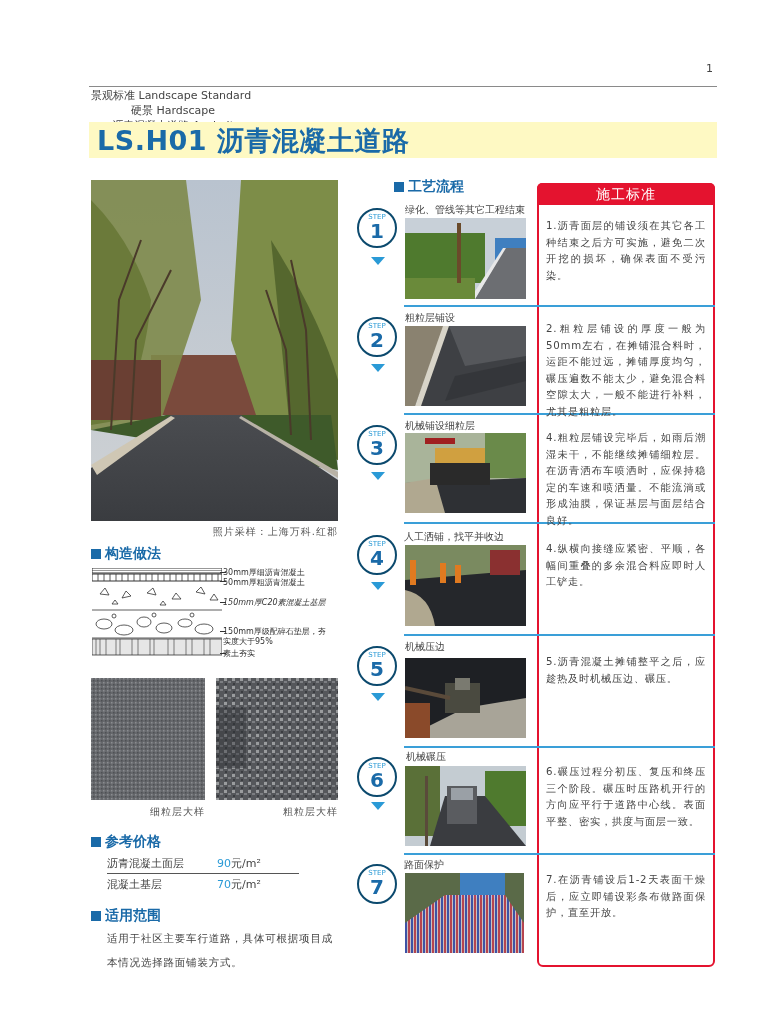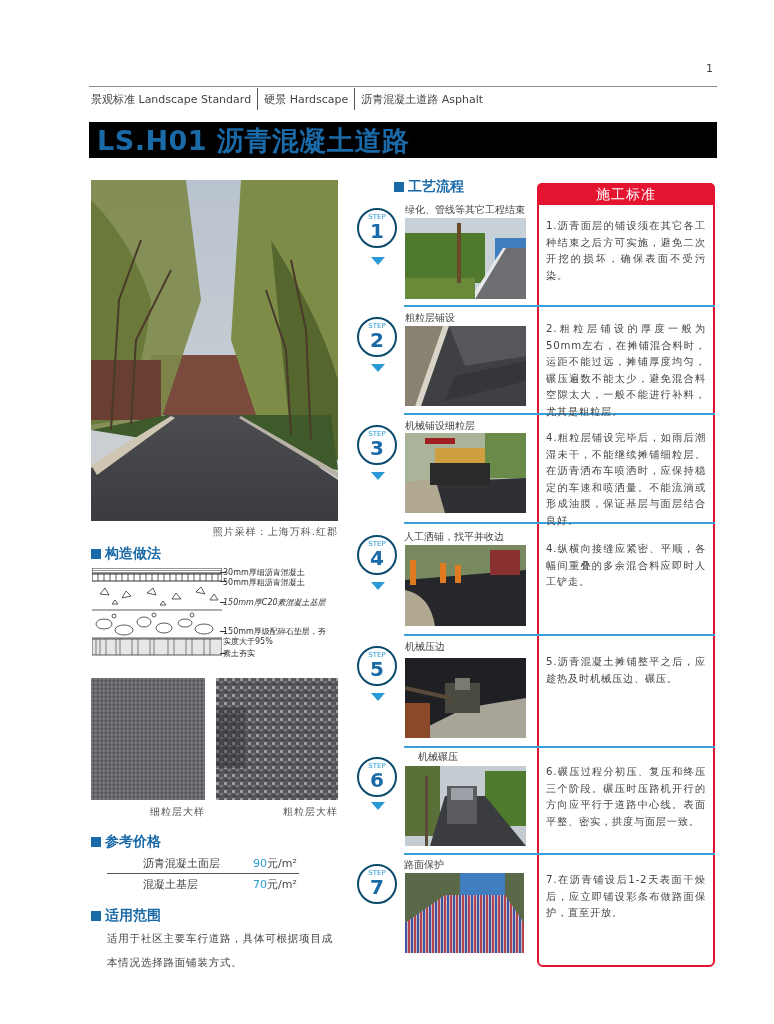--- a/index.html
+++ b/index.html
@@ -1,33 +1,33 @@
 <!DOCTYPE html>
 <html><head>
 <meta charset="utf-8">
 <style>
   html, body { margin: 0; padding: 0; background: #ffffff; }
   body { width: 774px; height: 1024px; position: relative; overflow: hidden;
          font-family: "DejaVu Sans", "Liberation Sans", sans-serif; color: #333; }
   .abs { position: absolute; }
   .page-num { left: 706px; top: 62px; font-size: 11px; color: #444; }
   .top-rule { left: 89px; top: 86px; width: 628px; height: 1px; background: #8a8a8a; }
-  .breadcrumb { left: 89px; top: 88px; height: 22px; display: flex; align-items: center; font-size: 11px; color: #444; }
+  .breadcrumb { left: 89px; top: 88px; height: 22px; display: flex; align-items: center; font-size: 11px; color: #444; flex-direction: column; }
   .crumb { padding: 0 6px; white-space: nowrap; }
   .crumb:first-child { padding-left: 2px; }
   .crumb-sep { width: 1px; height: 22px; background: #555; }
-  .title-bar { left: 89px; top: 122px; width: 628px; height: 36px; background: #000000; }
+  .title-bar { left: 89px; top: 122px; width: 628px; height: 36px; background: #fef9c3; }
   .title { position: absolute; left: 8px; top: 1px; font-size: 27px; font-weight: bold; color: #1a6aa8; letter-spacing: 0.5px; white-space: nowrap; }
   .hero { left: 91px; top: 180px; width: 247px; height: 341px; overflow: hidden; }
   .caption { font-size: 10px; color: #555; text-align: right; white-space: nowrap; letter-spacing: 1px; }
   .sec-head { font-size: 14px; font-weight: bold; color: #1a6aa8; display: flex; align-items: center; white-space: nowrap; }
   .sec-sq { width: 10px; height: 10px; background: #1a6aa8; margin-right: 4px; display: inline-block; }
   .layer-label { font-size: 8px; color: #333; white-space: nowrap; line-height: 9px; }
   .sample { overflow: hidden; }
-  .price-row { display: flex; font-size: 11px; color: #444; height: 20px; align-items: center; margin-left: 36px; }
+  .price-row { display: flex; font-size: 11px; color: #444; height: 20px; align-items: center; }
   .price-name { width: 110px; }
   .price-val { color: #2a9ad6; }
   .price-unit { color: #444; }
   .step-badge { width: 36px; height: 36px; border: 2px solid #0c4a6e; border-radius: 50%; background: #fff; text-align: center; color: #1a6aa8; }
   .step-word { font-size: 7px; display: block; margin-top: 3px; line-height: 8px; color: #2a9ad6; }
   .step-num { font-size: 20px; font-weight: bold; display: block; line-height: 20px; color: #1a6aa8; }
   .step-arrow { width: 0; height: 0; border-left: 7px solid transparent; border-right: 7px solid transparent; border-top: 8px solid #2a9ad6; }
   .step-title { font-size: 10px; color: #444; white-space: nowrap; }
   .step-photo { overflow: hidden; }
   .blue-rule { height: 2px; background: #3a9fd8; }
@@ -325,21 +325,21 @@
     <rect x="0" y="45" width="25" height="35" fill="#8a4a2a"></rect>
   </svg>
 </div>
 <div class="abs blue-rule" style="left:404px; top:746px; width:311px;"></div>
 
 <div class="abs step-badge" style="left:357px; top:757px;">
   <span class="step-word">STEP</span>
   <span class="step-num">6</span>
 </div>
 <div class="abs step-arrow" style="left:371px; top:802px;"></div>
-<div class="abs step-title" style="left:406px; top:750px;margin-left:12px;">机械碾压</div>
+<div class="abs step-title" style="left:406px; top:750px;">机械碾压</div>
 <div class="abs step-photo" style="left:405px; top:766px; width:121px; height:80px;">
   <svg width="121" height="80">
     <rect width="121" height="80" fill="#c4ccd2"></rect>
     <rect x="0" y="0" width="35" height="70" fill="#5a7038"></rect>
     <rect x="80" y="5" width="41" height="55" fill="#4f7a2e"></rect>
     <path d="M25 80 L40 30 L80 30 L121 80 Z" fill="#3a3c40"></path>
     <rect x="42" y="20" width="30" height="38" fill="#5a5c60"></rect>
     <rect x="46" y="22" width="22" height="12" fill="#9aa0a6"></rect>
     <rect x="20" y="10" width="3" height="70" fill="#5a4a3a"></rect>
   </svg>

